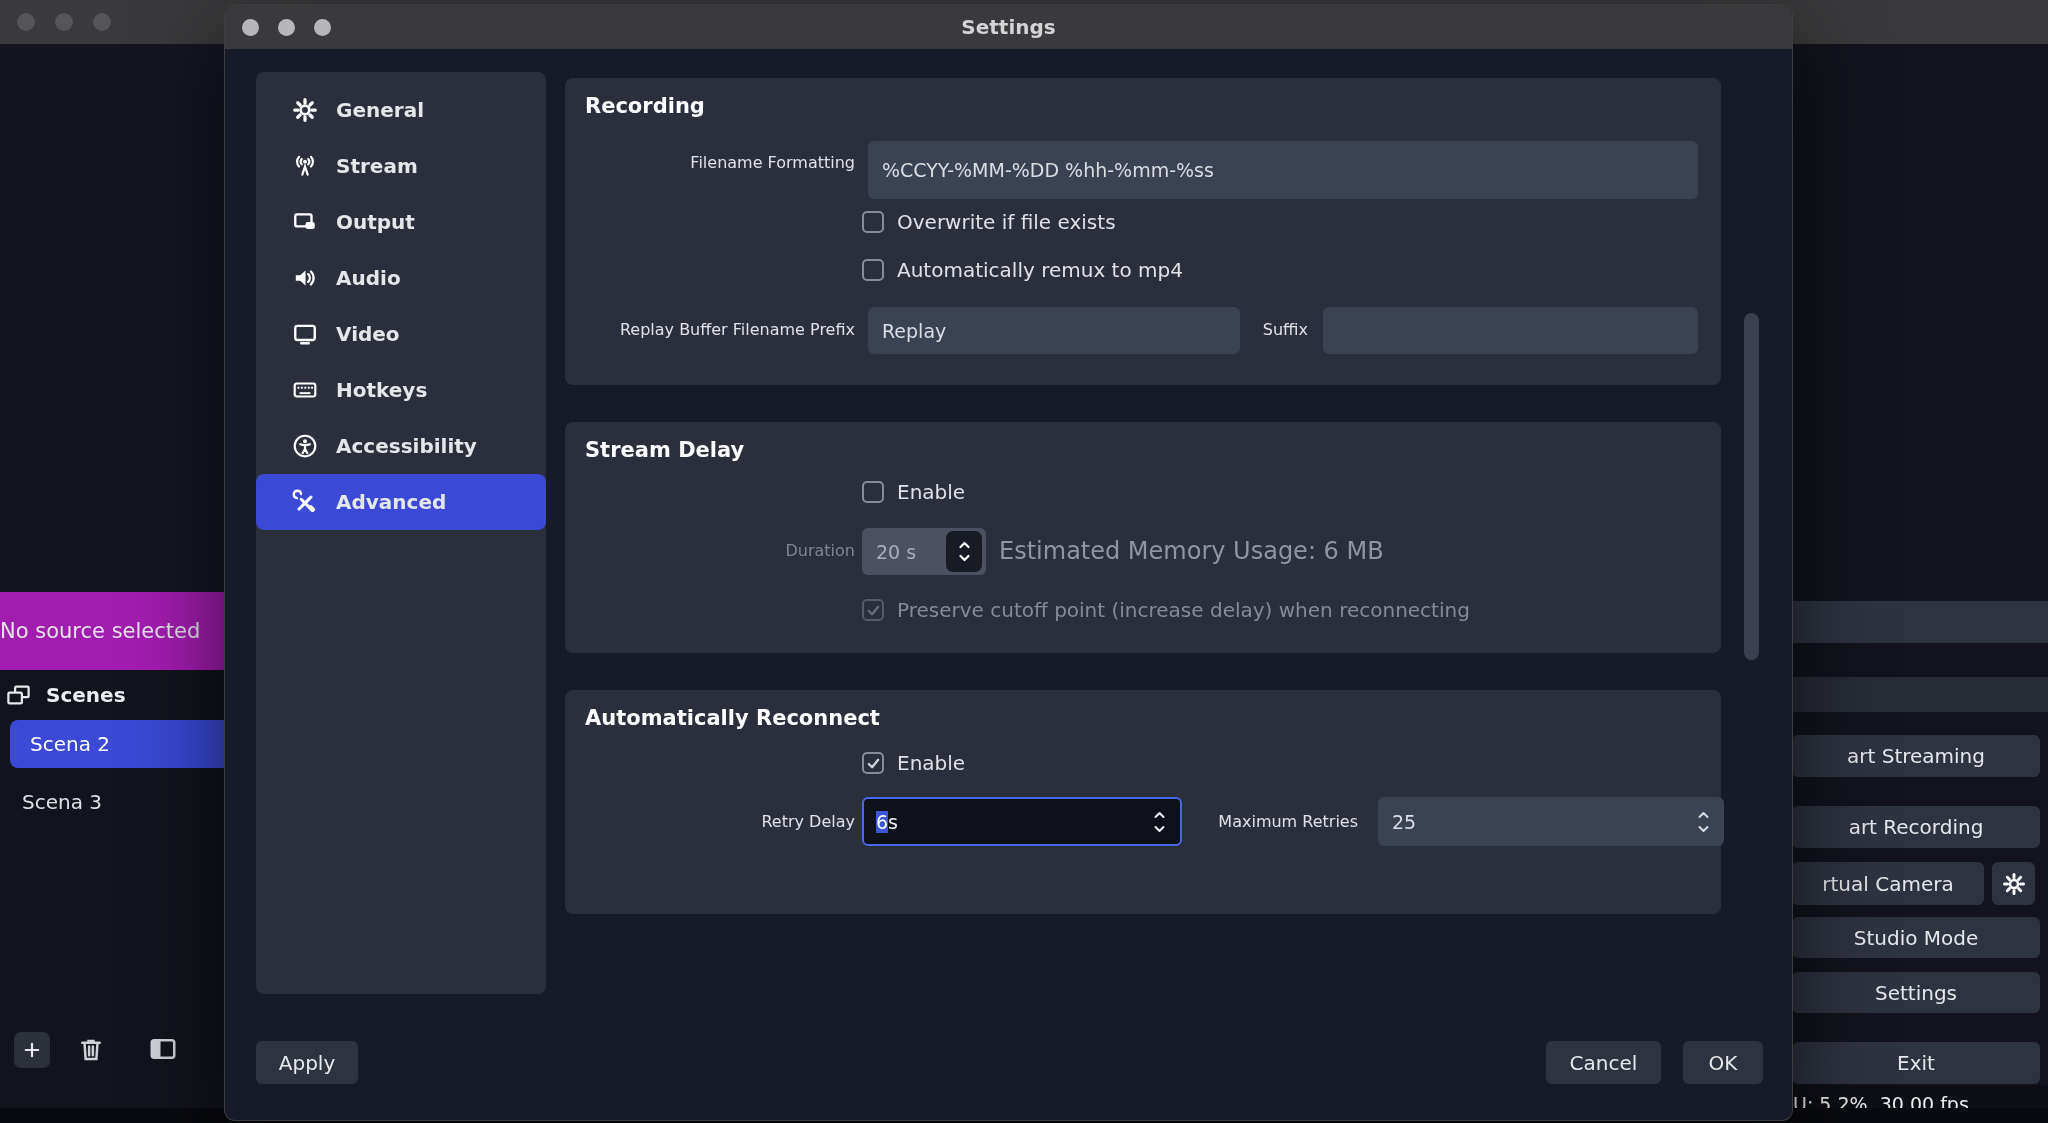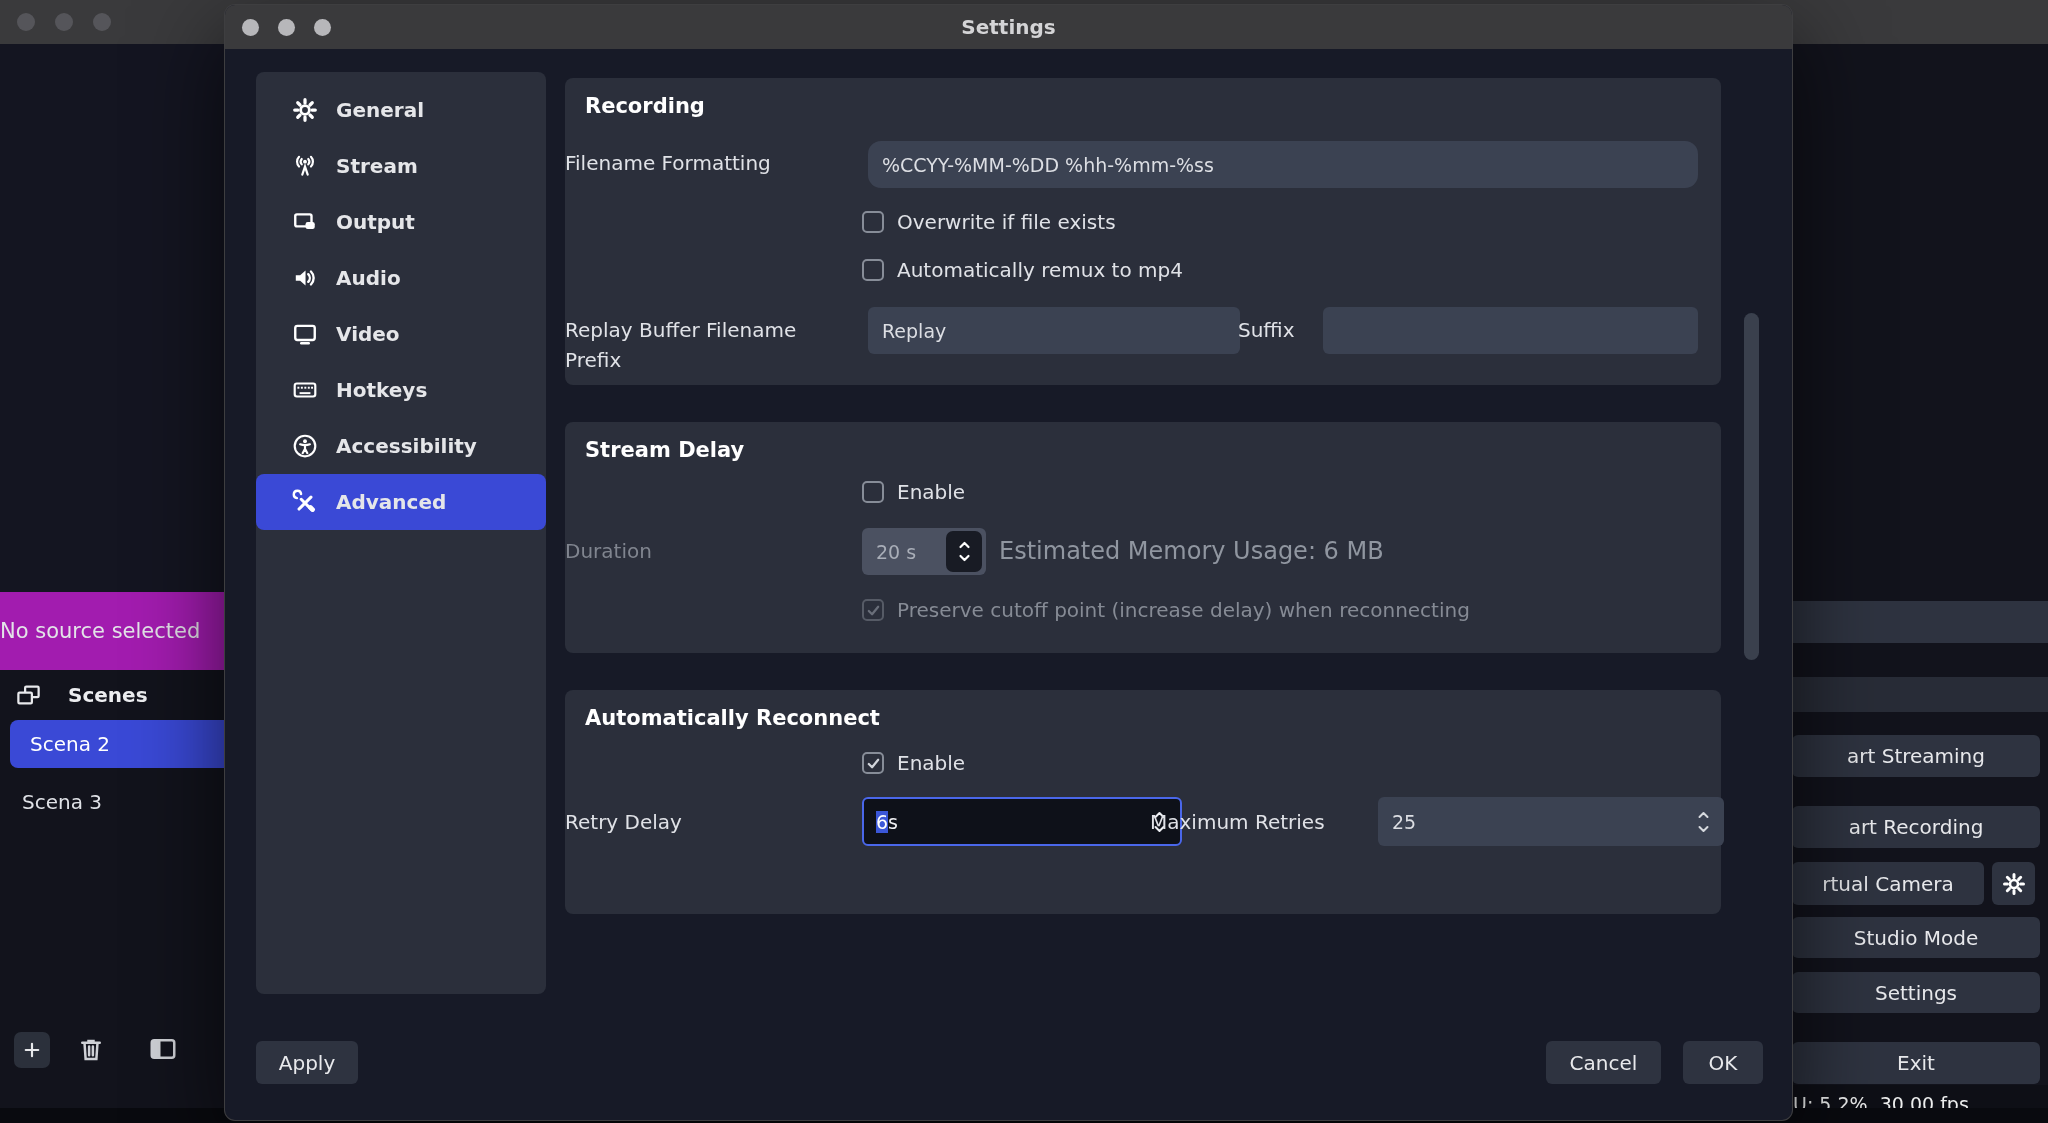--- a/index.html
+++ b/index.html
@@ -9,21 +9,21 @@
   
   .topbar{left:0;top:0;width:2048px;height:44px;background:#3a3a3c;}
   .lights{display:flex;gap:20px;align-items:center;}
   .light{width:18px;height:18px;border-radius:50%;}
   .light.gray{background:#55555a;}
   .light.lt{width:17px;height:17px;background:#b7b7ba;}
   .preview{left:0;top:44px;width:232px;height:548px;background:#141521;}
   .nosource{left:0;top:592px;width:232px;height:78px;background:#a21caf;
             line-height:78px;font-size:21px;color:#e3e4e8;box-sizing:border-box;}
   .leftlower{left:0;top:670px;width:232px;height:453px;background:#12131c;}
-  .scenes-hdr{left:0;top:678px;height:34px;display:flex;align-items:center;gap:26px;padding-left:15px;}
+  .scenes-hdr{left:0;top:678px;height:34px;display:flex;align-items:center;gap:14px;padding-left:5px;}
   .scenes-hdr .lbl{font-size:20px;font-weight:700;color:#ecedf0;}
   .scene-sel{left:10px;top:720px;width:226px;height:48px;background:#3a49d6;border-radius:8px;
              display:flex;align-items:center;padding-left:20px;box-sizing:border-box;font-size:20px;color:#fff;}
   .scene-row{left:2px;top:774px;width:226px;height:48px;display:flex;align-items:center;
              padding-left:20px;box-sizing:border-box;font-size:20px;color:#dfe1e6;}
   .plusbtn{left:14px;top:1032px;width:36px;height:36px;border-radius:7px;background:#2b303b;
            display:flex;align-items:center;justify-content:center;}
   .toolico{display:flex;align-items:center;justify-content:center;}
   .rightbase{left:1700px;top:44px;width:348px;height:1079px;background:#12131c;}
   .rbar1{left:1700px;top:601px;width:348px;height:42px;background:#2e3340;}
@@ -37,21 +37,21 @@
   .dialog{left:225px;top:5px;width:1567px;height:1115px;background:#171a27;border-radius:10px;
           box-shadow:0 0 0 1px #3e3e40,0 30px 90px rgba(0,0,0,.65);z-index:10;overflow:hidden;}
   .dtitle{left:0;top:0;width:1567px;height:44px;background:#3a3a3c;}
   .dtitle .cap{position:absolute;left:0;top:0;width:100%;height:44px;line-height:44px;text-align:center;
                font-size:20px;font-weight:700;color:#d4d4d6;}
   .sidebar{left:31px;top:67px;width:290px;height:922px;background:#2b2f3b;border-radius:8px;padding-top:10px;box-sizing:border-box;}
   .sitem{height:56px;display:flex;align-items:center;gap:18px;padding-left:36px;font-size:20px;font-weight:600;color:#e5e6e9;}
   .sitem.sel{background:#3a49d6;border-radius:8px;}
   .card{background:#2b2f3b;border-radius:8px;}
   .ctitle{position:absolute;left:20px;top:16px;font-size:21px;font-weight:700;color:#fff;}
-  .rlabel{position:absolute;height:30px;line-height:30px;text-align:left;font-size:20px;color:#e0e2e7;}
+  .rlabel{position:absolute;height:30px;line-height:30px;text-align:right;font-size:16px;color:#e0e2e7;}
   .rlabel.dis{color:#80858f;}
   .tinput{position:absolute;background:#3b4252;border-radius:6px;display:flex;align-items:center;
           padding-left:14px;box-sizing:border-box;font-size:19px;color:#dcdee3;}
   .cb{position:absolute;width:22px;height:22px;border:2px solid #878d98;border-radius:5px;box-sizing:border-box;
       display:flex;align-items:center;justify-content:center;background:transparent;}
   .cb.dis{border-color:#565b66;}
   .cblbl{position:absolute;height:30px;line-height:30px;font-size:20px;color:#e0e2e7;}
   .cblbl.dis{color:#868b95;}
   .dismemo{position:absolute;height:30px;line-height:30px;font-size:24px;color:#9096a0;}
   .spinfield{position:absolute;background:#4b5161;border-radius:6px;display:flex;align-items:center;
@@ -220,21 +220,21 @@
         <path stroke-width="2.2" d="M4.6 8.4A3.4 3.4 0 1 1 8.4 4.6"></path>
         <path stroke-width="4.4" d="M17 17L19 19"></path>
       </svg>
       <span>Advanced</span>
     </div>
   </div>
 
   <div class="abs card" style="left:340px;top:73px;width:1156px;height:307px;">
     <div class="ctitle">Recording</div>
     <div class="rlabel" style="left:0;width:290px;top:70px;">Filename Formatting</div>
-    <div class="tinput" style="left:303px;top:63px;width:830px;height:47px;border-radius:13px;">%CCYY-%MM-%DD %hh-%mm-%ss</div>
+    <div class="tinput" style="left:303px;top:63px;width:830px;height:58px;">%CCYY-%MM-%DD %hh-%mm-%ss</div>
 
     <div class="cb" style="left:297px;top:133px;"></div>
     <div class="cblbl" style="left:332px;top:129px;">Overwrite if file exists</div>
 
     <div class="cb" style="left:297px;top:181px;"></div>
     <div class="cblbl" style="left:332px;top:177px;">Automatically remux to mp4</div>
 
     <div class="rlabel" style="left:0;width:290px;top:237px;">Replay Buffer Filename Prefix</div>
     <div class="tinput" style="left:303px;top:229px;width:372px;height:47px;">Replay</div>
     <div class="rlabel" style="left:673px;width:70px;top:237px;">Suffix</div>

